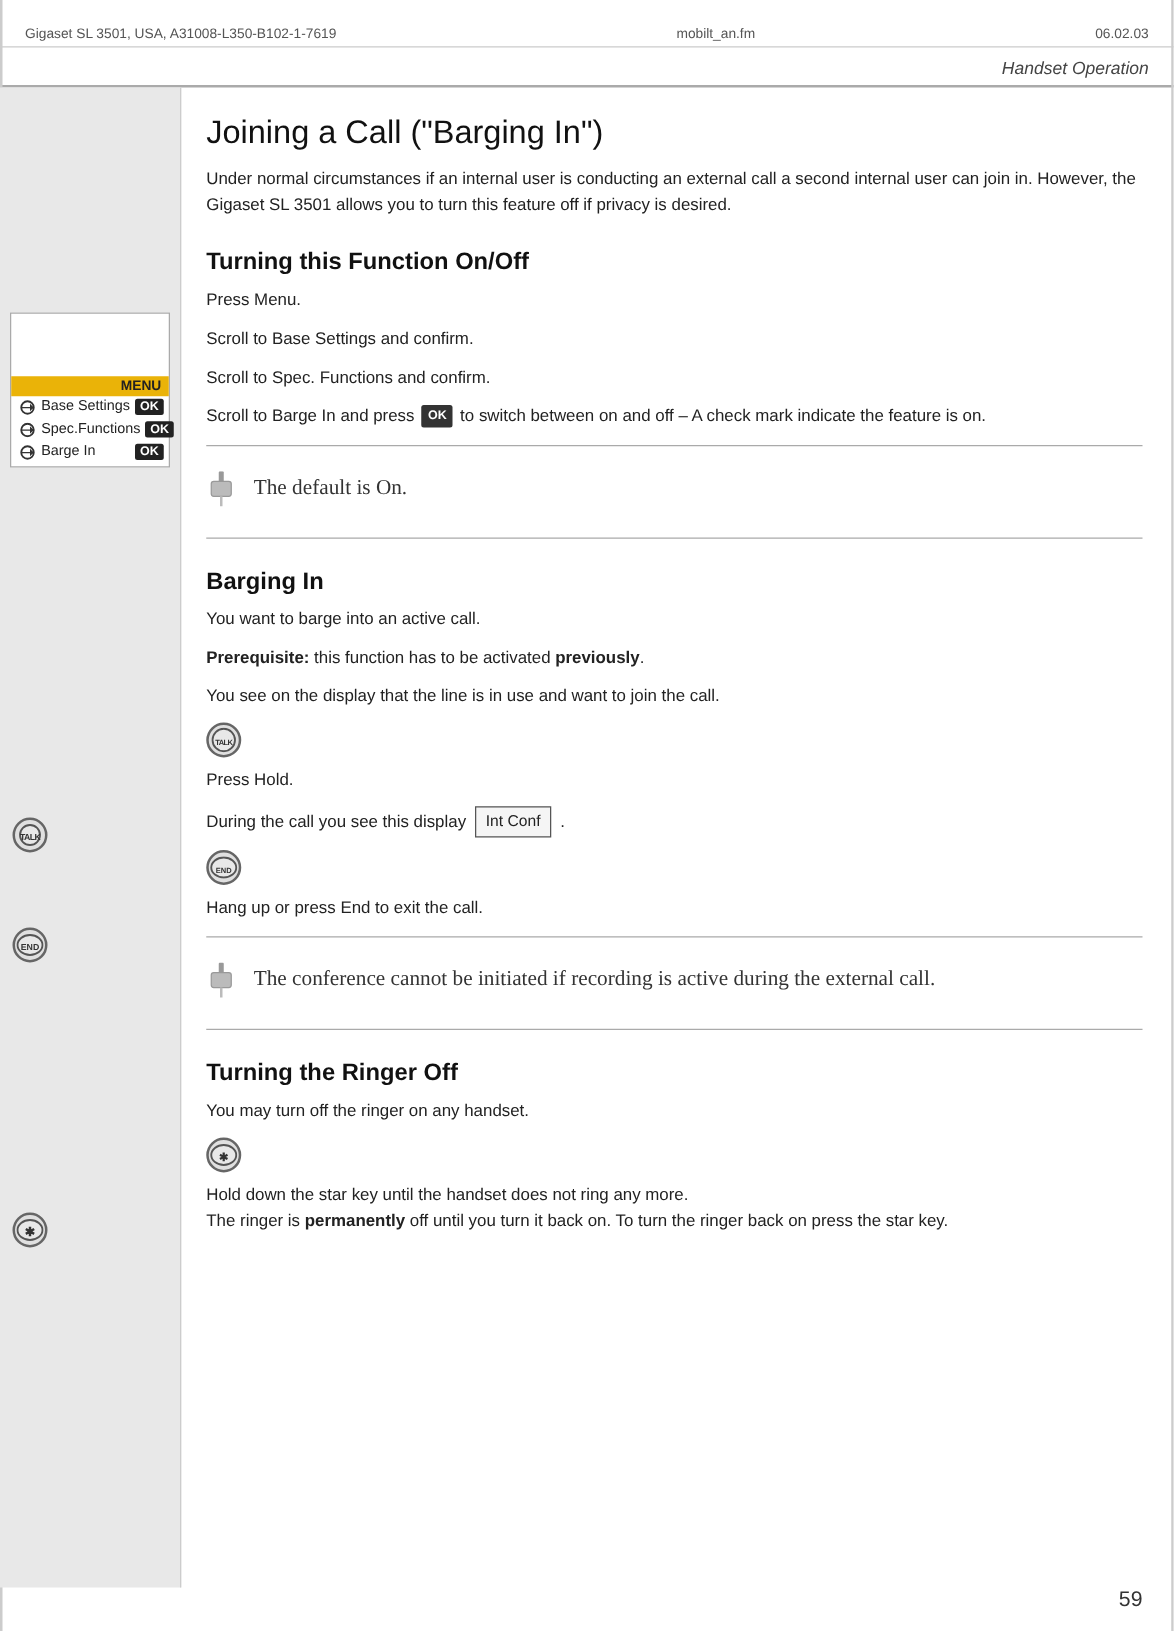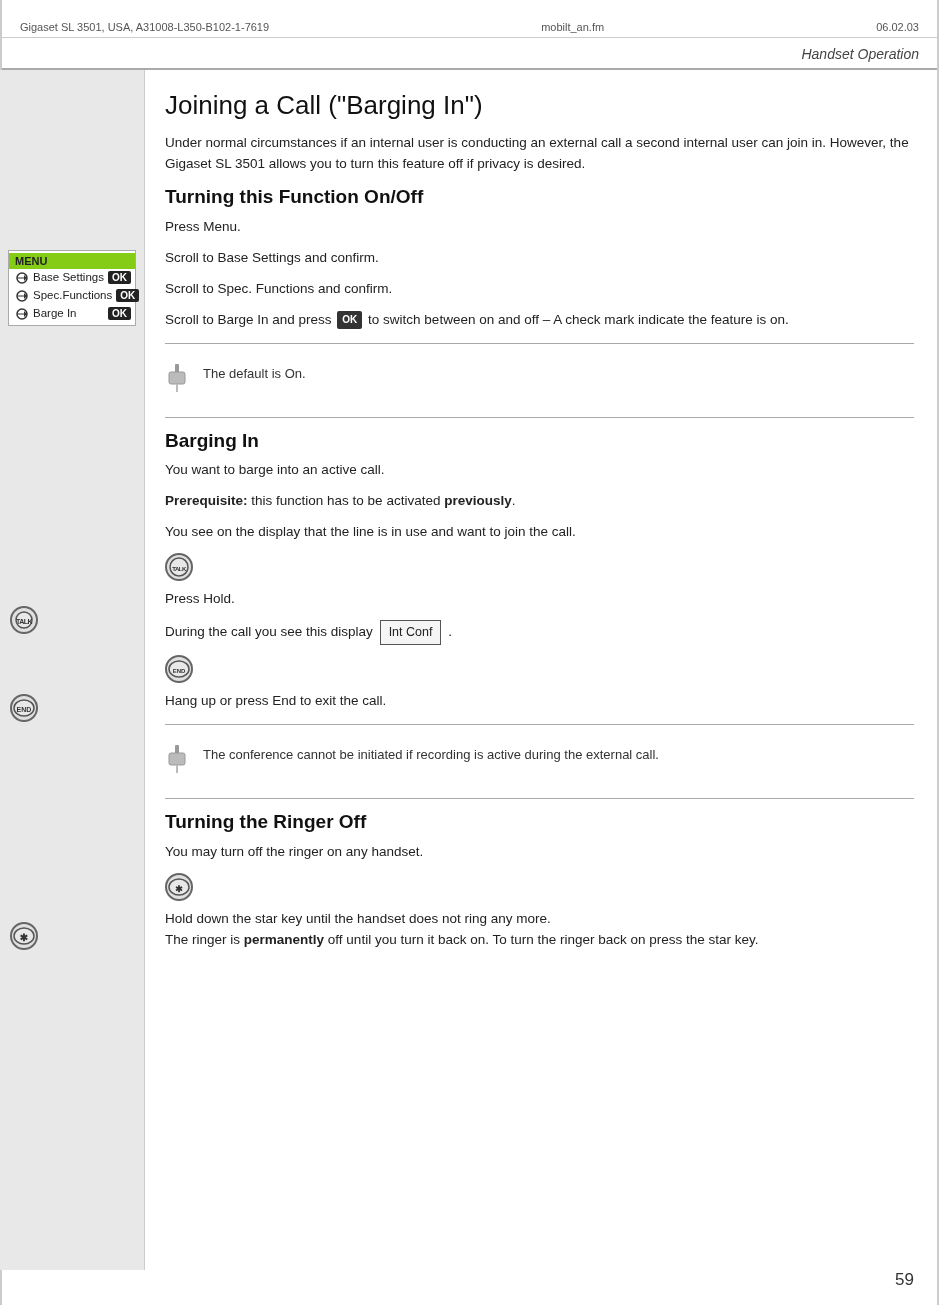--- a/index.html
+++ b/index.html
@@ -55,25 +55,27 @@
 
     
     .phone-display {
       margin: 180px 8px 0 8px;
       background: #fff;
       border: 1px solid #aaa;
       padding: 2px 0;
     }
 
     .phone-menu-bar {
+      text-align: right;
       padding: 2px 6px;
       font-size: 11px;
       font-weight: bold;
       color: #222;
-      background: #84cc16;
+      background: #eab308;
+      margin-top: 48px;
     }
 
     .phone-menu-item {
       display: flex;
       align-items: flex-start;
       padding: 2px 4px;
       font-size: 11.5px;
     }
 
     .phone-nav-icon {
@@ -151,21 +153,21 @@
       font-weight: normal;
       color: #111;
       margin-bottom: 12px;
       line-height: 1.2;
     }
 
     .section-h2 {
       font-size: 19px;
       font-weight: bold;
       color: #111;
-      margin-top: 11px;
+      margin-top: 24px;
       margin-bottom: 8px;
       line-height: 1.2;
     }
 
     .paragraph {
       font-size: 13.5px;
       line-height: 1.55;
       margin-bottom: 10px;
       color: #222;
     }
@@ -189,23 +191,24 @@
       padding: 8px 0;
     }
 
     .note-icon {
       width: 30px;
       flex-shrink: 0;
       margin-right: 8px;
     }
 
     .note-text {
-      font-size: 13px;
+      font-size: 17px;
       line-height: 1.5;
       color: #333;
+      font-family: Liberation Serif, serif;
     }
 
     
     .inline-ok {
       display: inline-block;
       background: #333;
       color: #fff;
       font-size: 10px;
       font-weight: bold;
       padding: 1px 5px;

